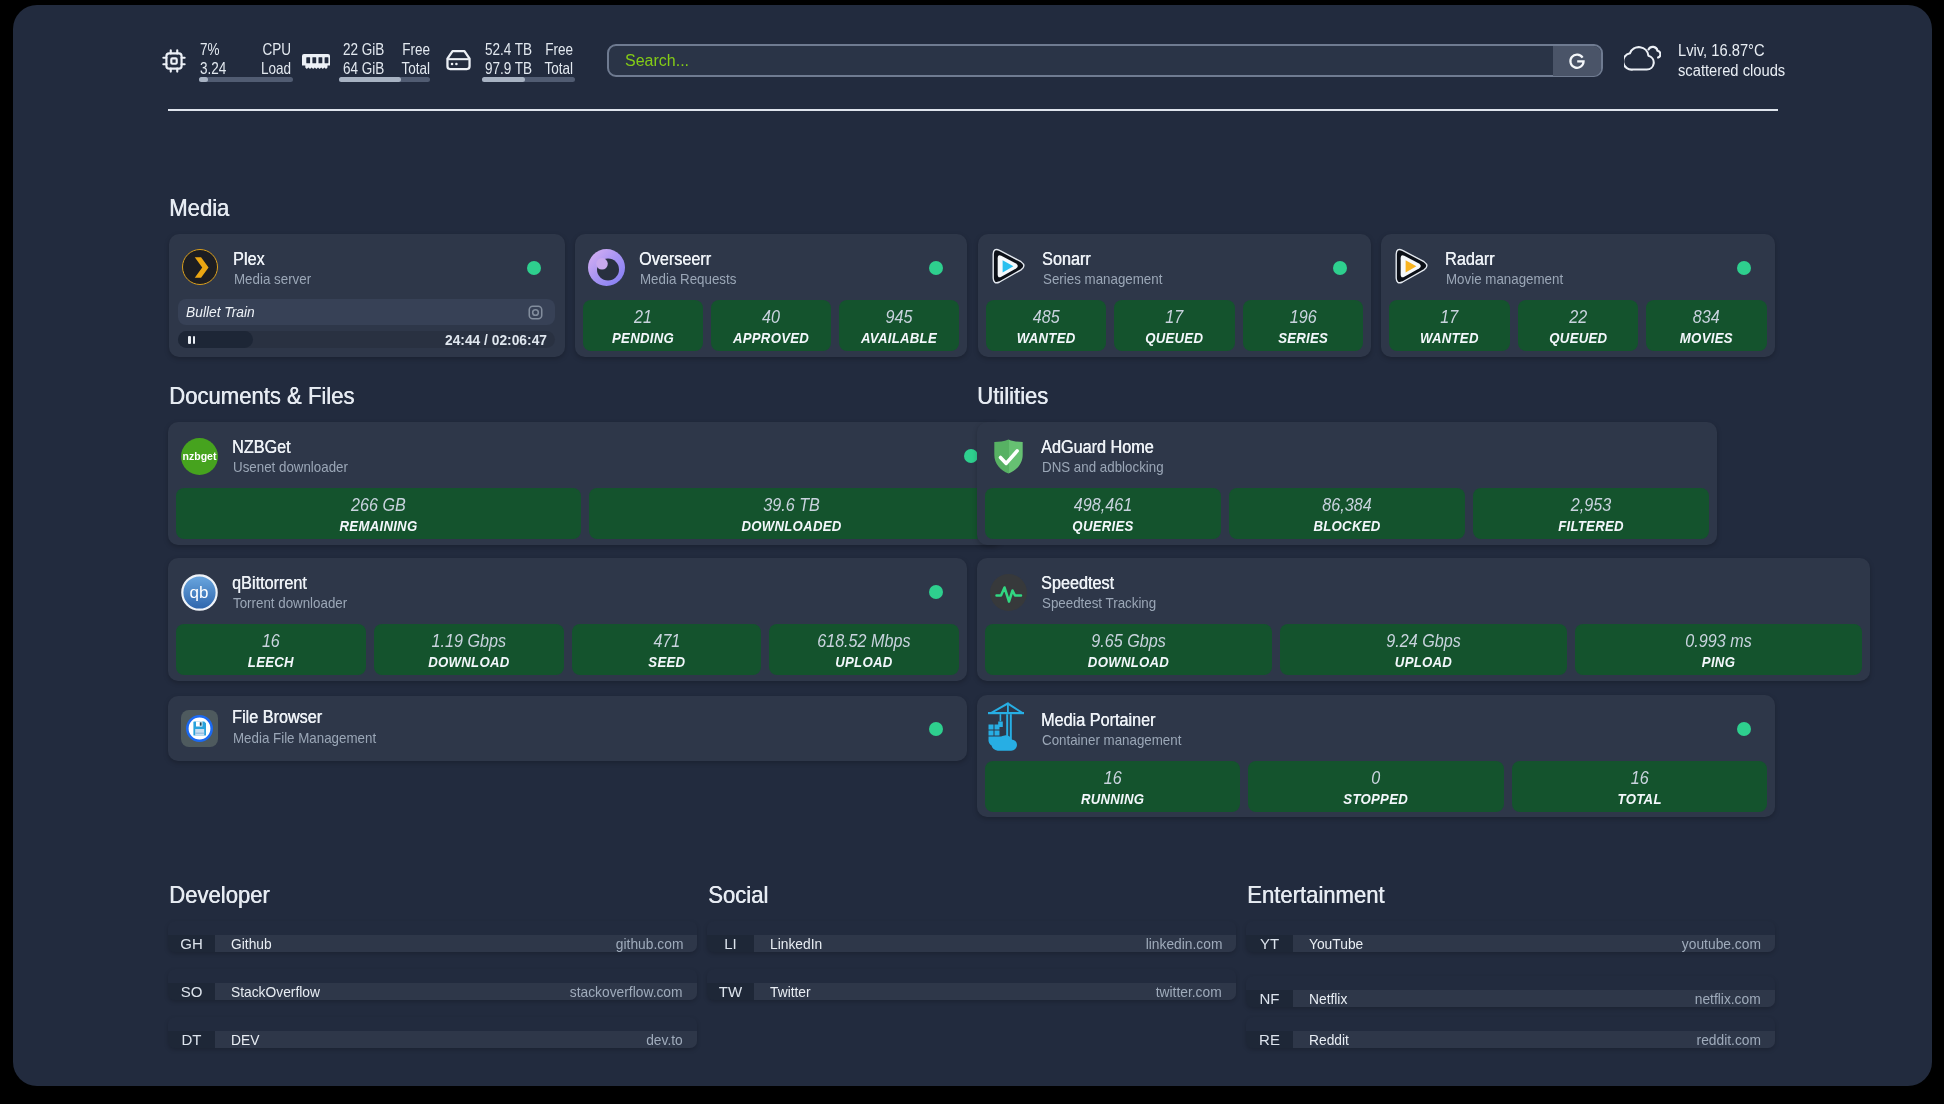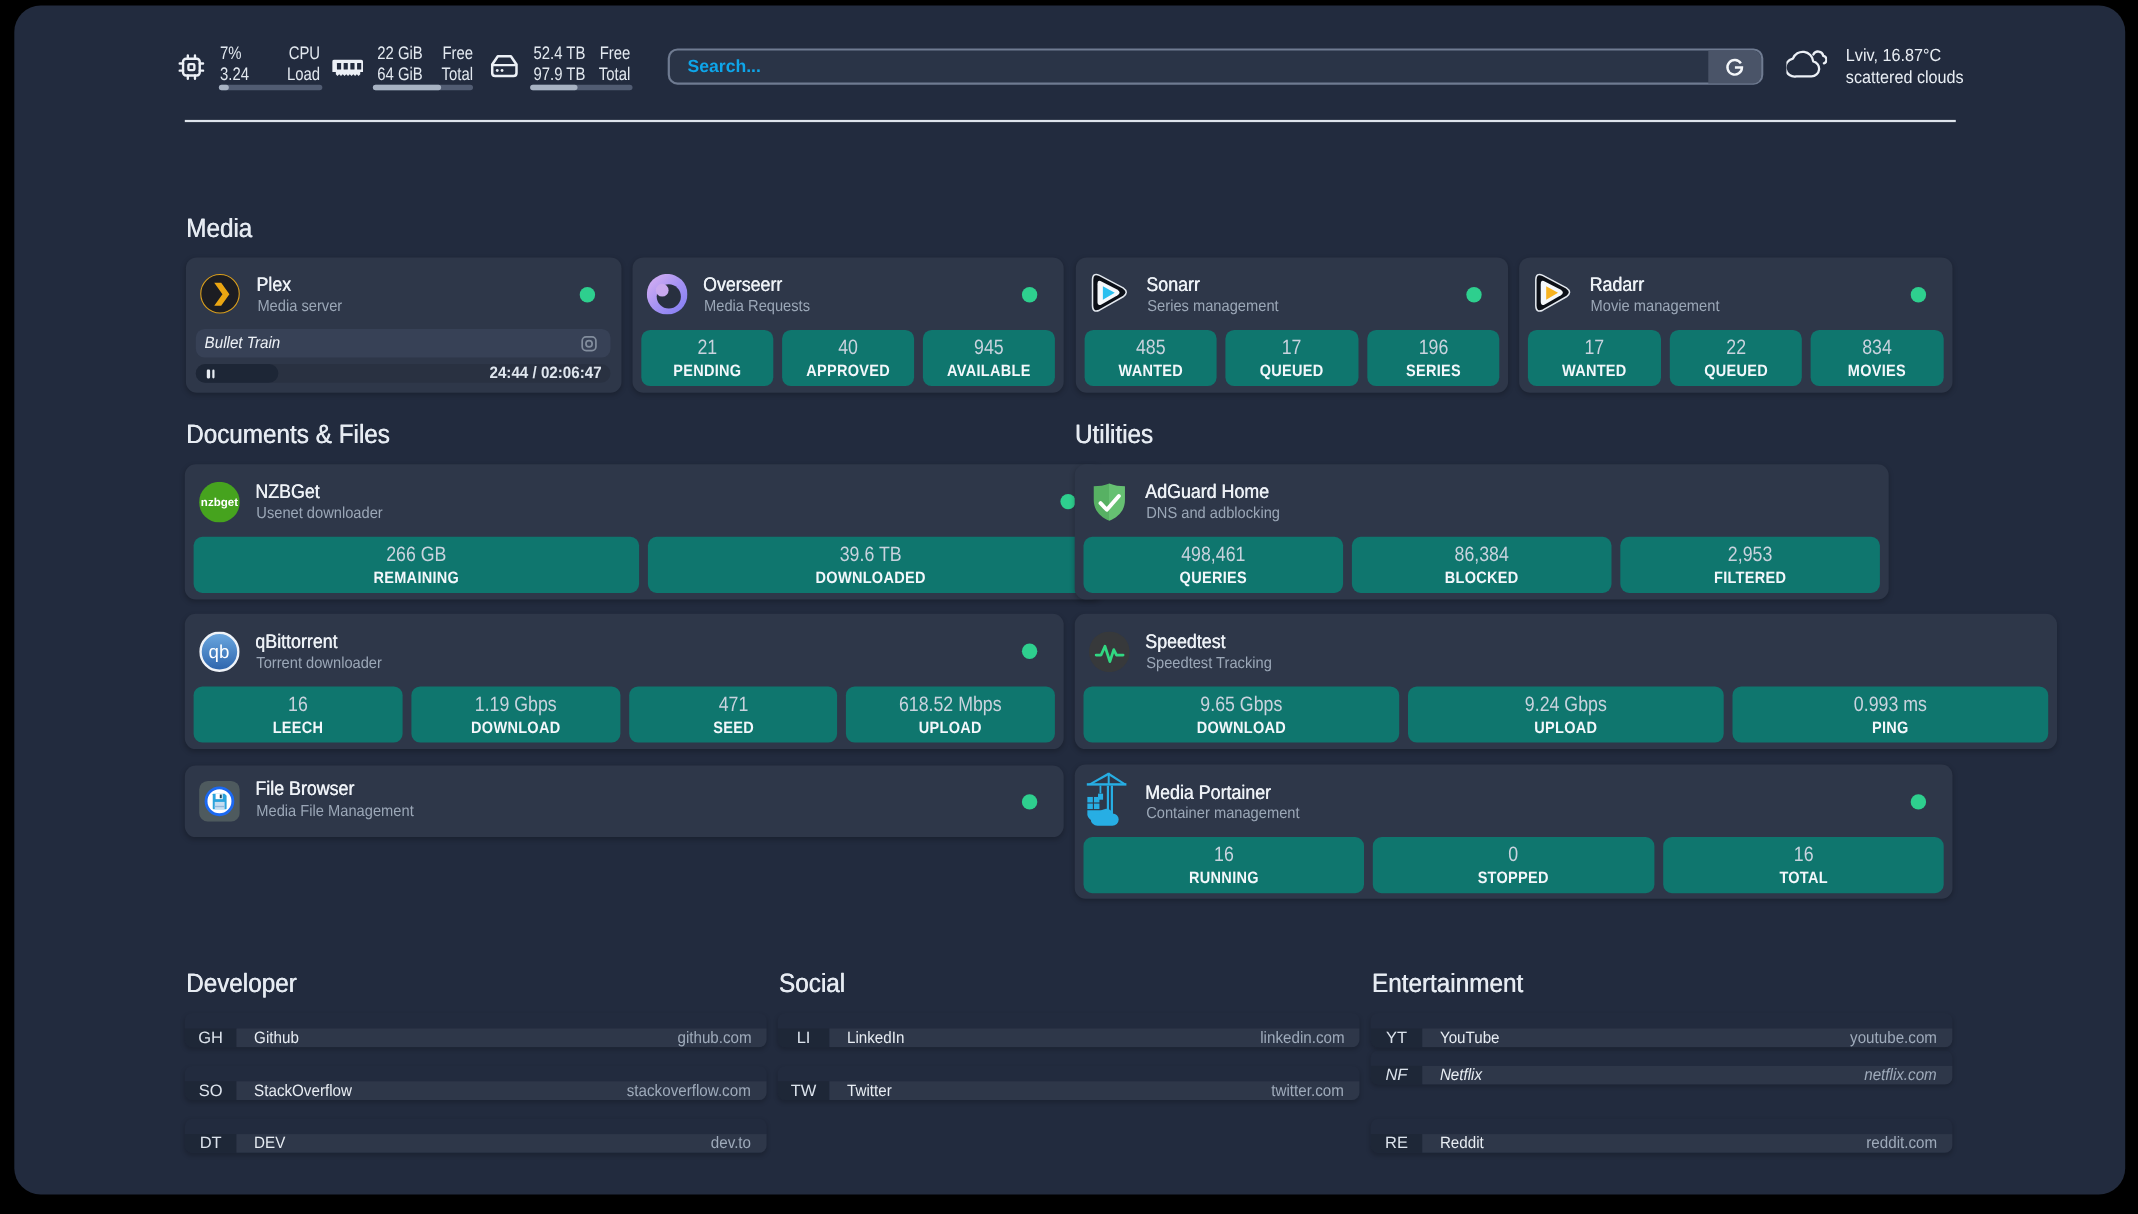--- a/index.html
+++ b/index.html
@@ -8,21 +8,21 @@
 #page { position:absolute; left:13px; top:5px; width:1919px; height:1081px;
   background:#222B3E; border-radius:24px; }
 .abs { position:absolute; }
 .hdg { position:absolute; font-size:24px; font-weight:400; text-shadow:0.5px 0 0 currentColor; color:#E6EBF2; transform:scaleX(0.92); transform-origin:0 50%; white-space:nowrap; }
 .card { position:absolute; background:#2E3749; border-radius:10px; box-shadow:0 2px 5px rgba(0,0,0,0.22); }
 .icon { position:absolute; left:13px; top:16px; width:37px; height:37px; }
 .title { position:absolute; left:64px; top:15px; font-size:18px; font-weight:400; text-shadow:0.4px 0 0 currentColor; color:#EDF1F6; transform:scaleX(0.9); transform-origin:0 0; white-space:nowrap; }
 .subt { position:absolute; left:65px; top:37px; font-size:14.5px; color:#9BA7B7; transform:scaleX(0.92); transform-origin:0 0; white-space:nowrap; }
 .dot { position:absolute; right:24px; top:27px; width:14px; height:14px; border-radius:50%; background:#2ECF8E; }
 .stats { position:absolute; left:8px; right:8px; top:66px; height:51px; display:flex; gap:8px; }
-.stat { flex:1; background:#0f766e; border-radius:8px; text-align:center; padding-top:5px; overflow:hidden; }
+.stat { flex:1; background:#14532d; border-radius:8px; text-align:center; padding-top:5px; overflow:hidden;font-style:italic; }
 .stat .n { font-size:19px; color:#C9D3DE; line-height:23px; transform:scaleX(0.85); }
 .stat .l { font-size:15px; font-weight:700; color:#F3F7FB; line-height:20px; letter-spacing:0.3px; transform:scaleX(0.88); white-space:nowrap; }
 
 .bk { position:absolute; height:31px; border-radius:7px; overflow:hidden; display:flex; box-shadow:0 2px 4px rgba(0,0,0,0.18);align-items:flex-end; }
 .bk .ab { width:47px; background:#1E2737; color:#DCE3EC; font-size:15px; display:flex; align-items:center; justify-content:center; }
 .bk .nm { flex:1; background:#2E3749; display:flex; align-items:center; padding:0 14px 0 16px; }
 .bk .nm .t { font-size:15px; color:#E8EDF3; transform:scaleX(0.92); transform-origin:0 50%; }
 .bk .nm .u { margin-left:auto; font-size:15px; color:#9FABBB; transform:scaleX(0.92); transform-origin:100% 50%; }
 
 .tb-txt { position:absolute; font-size:16.5px; color:#E3E9F0; line-height:18.5px; transform:scaleX(0.82); transform-origin:0 0; }
@@ -64,21 +64,21 @@
   <circle cx="5.8" cy="14.4" r="1.25" fill="#ECF0F6"></circle>
   <circle cx="10" cy="14.4" r="1.25" fill="#ECF0F6"></circle>
 </svg>
 <div class="tb-txt" style="left:485px; top:40px;">52.4 TB<br>97.9 TB</div>
 <div class="tb-txt tb-r" style="left:485px; top:40px; width:88px; text-align:right;">Free<br>Total</div>
 <div class="tb-bar" style="left:482px; top:77px; width:93px;">
     <div class="tb-fill" style="width:43px;"></div>
   </div>
 
 <div class="abs" style="left:607px; top:44px; width:996px; height:33px; background:#2A3447; border:2px solid #6F7B91; border-radius:9px;">
-  <div class="abs" style="left:16px; top:6px; font-size:16px; color:#0ea5e9;font-weight:bold;">Search...</div>
+  <div class="abs" style="left:16px; top:6px; font-size:16px; color:#84cc16;">Search...</div>
   <div class="abs" style="right:0; top:0; width:48px; height:30px; background:#4A5468; border-radius:0 7.5px 7.5px 0; display:flex; align-items:center; justify-content:center;">
     <svg width="18" height="18" viewBox="0 0 18 18">
         <path d="M14.6 5.7 A6.6 6.6 0 1 0 15.6 9.3 L9.2 9.3" fill="none" stroke="#F4F7FA" stroke-width="2.2"></path>
       </svg>
   </div>
 </div>
 
 <svg class="abs" style="left:1624px; top:42px" width="37" height="31" viewBox="0 0 37 31">
   <path d="M24.5 7.5 a4.8 4.8 0 0 1 9 1.2 a3.6 3.6 0 0 1 0.6 6.9" fill="none" stroke="#ECF0F6" stroke-width="2.1" stroke-linecap="round"></path>
   <path d="M9 27.5 h13.8 a7 7 0 0 0 1.6-13.8 a9.6 9.6 0 0 0-18.5-2.4 a7.4 7.4 0 0 0 3.1 16.2 Z" fill="#222B3E" stroke="#ECF0F6" stroke-width="2.1" stroke-linejoin="round"></path>
@@ -418,21 +418,21 @@
     </div>
   </div>
 
 <div class="bk" style="left:1246px; top:921px; width:529px;">
     <div class="ab">YT</div>
     <div class="nm">
       <span class="t">YouTube</span>
       <span class="u">youtube.com</span>
     </div>
   </div>
-<div class="bk" style="left:1246px; top:955px; width:529px;font-style:italic;">
+<div class="bk" style="left:1246px; top:976px; width:529px;">
     <div class="ab">NF</div>
     <div class="nm">
       <span class="t">Netflix</span>
       <span class="u">netflix.com</span>
     </div>
   </div>
 <div class="bk" style="left:1246px; top:1017px; width:529px;">
     <div class="ab">RE</div>
     <div class="nm">
       <span class="t">Reddit</span>

